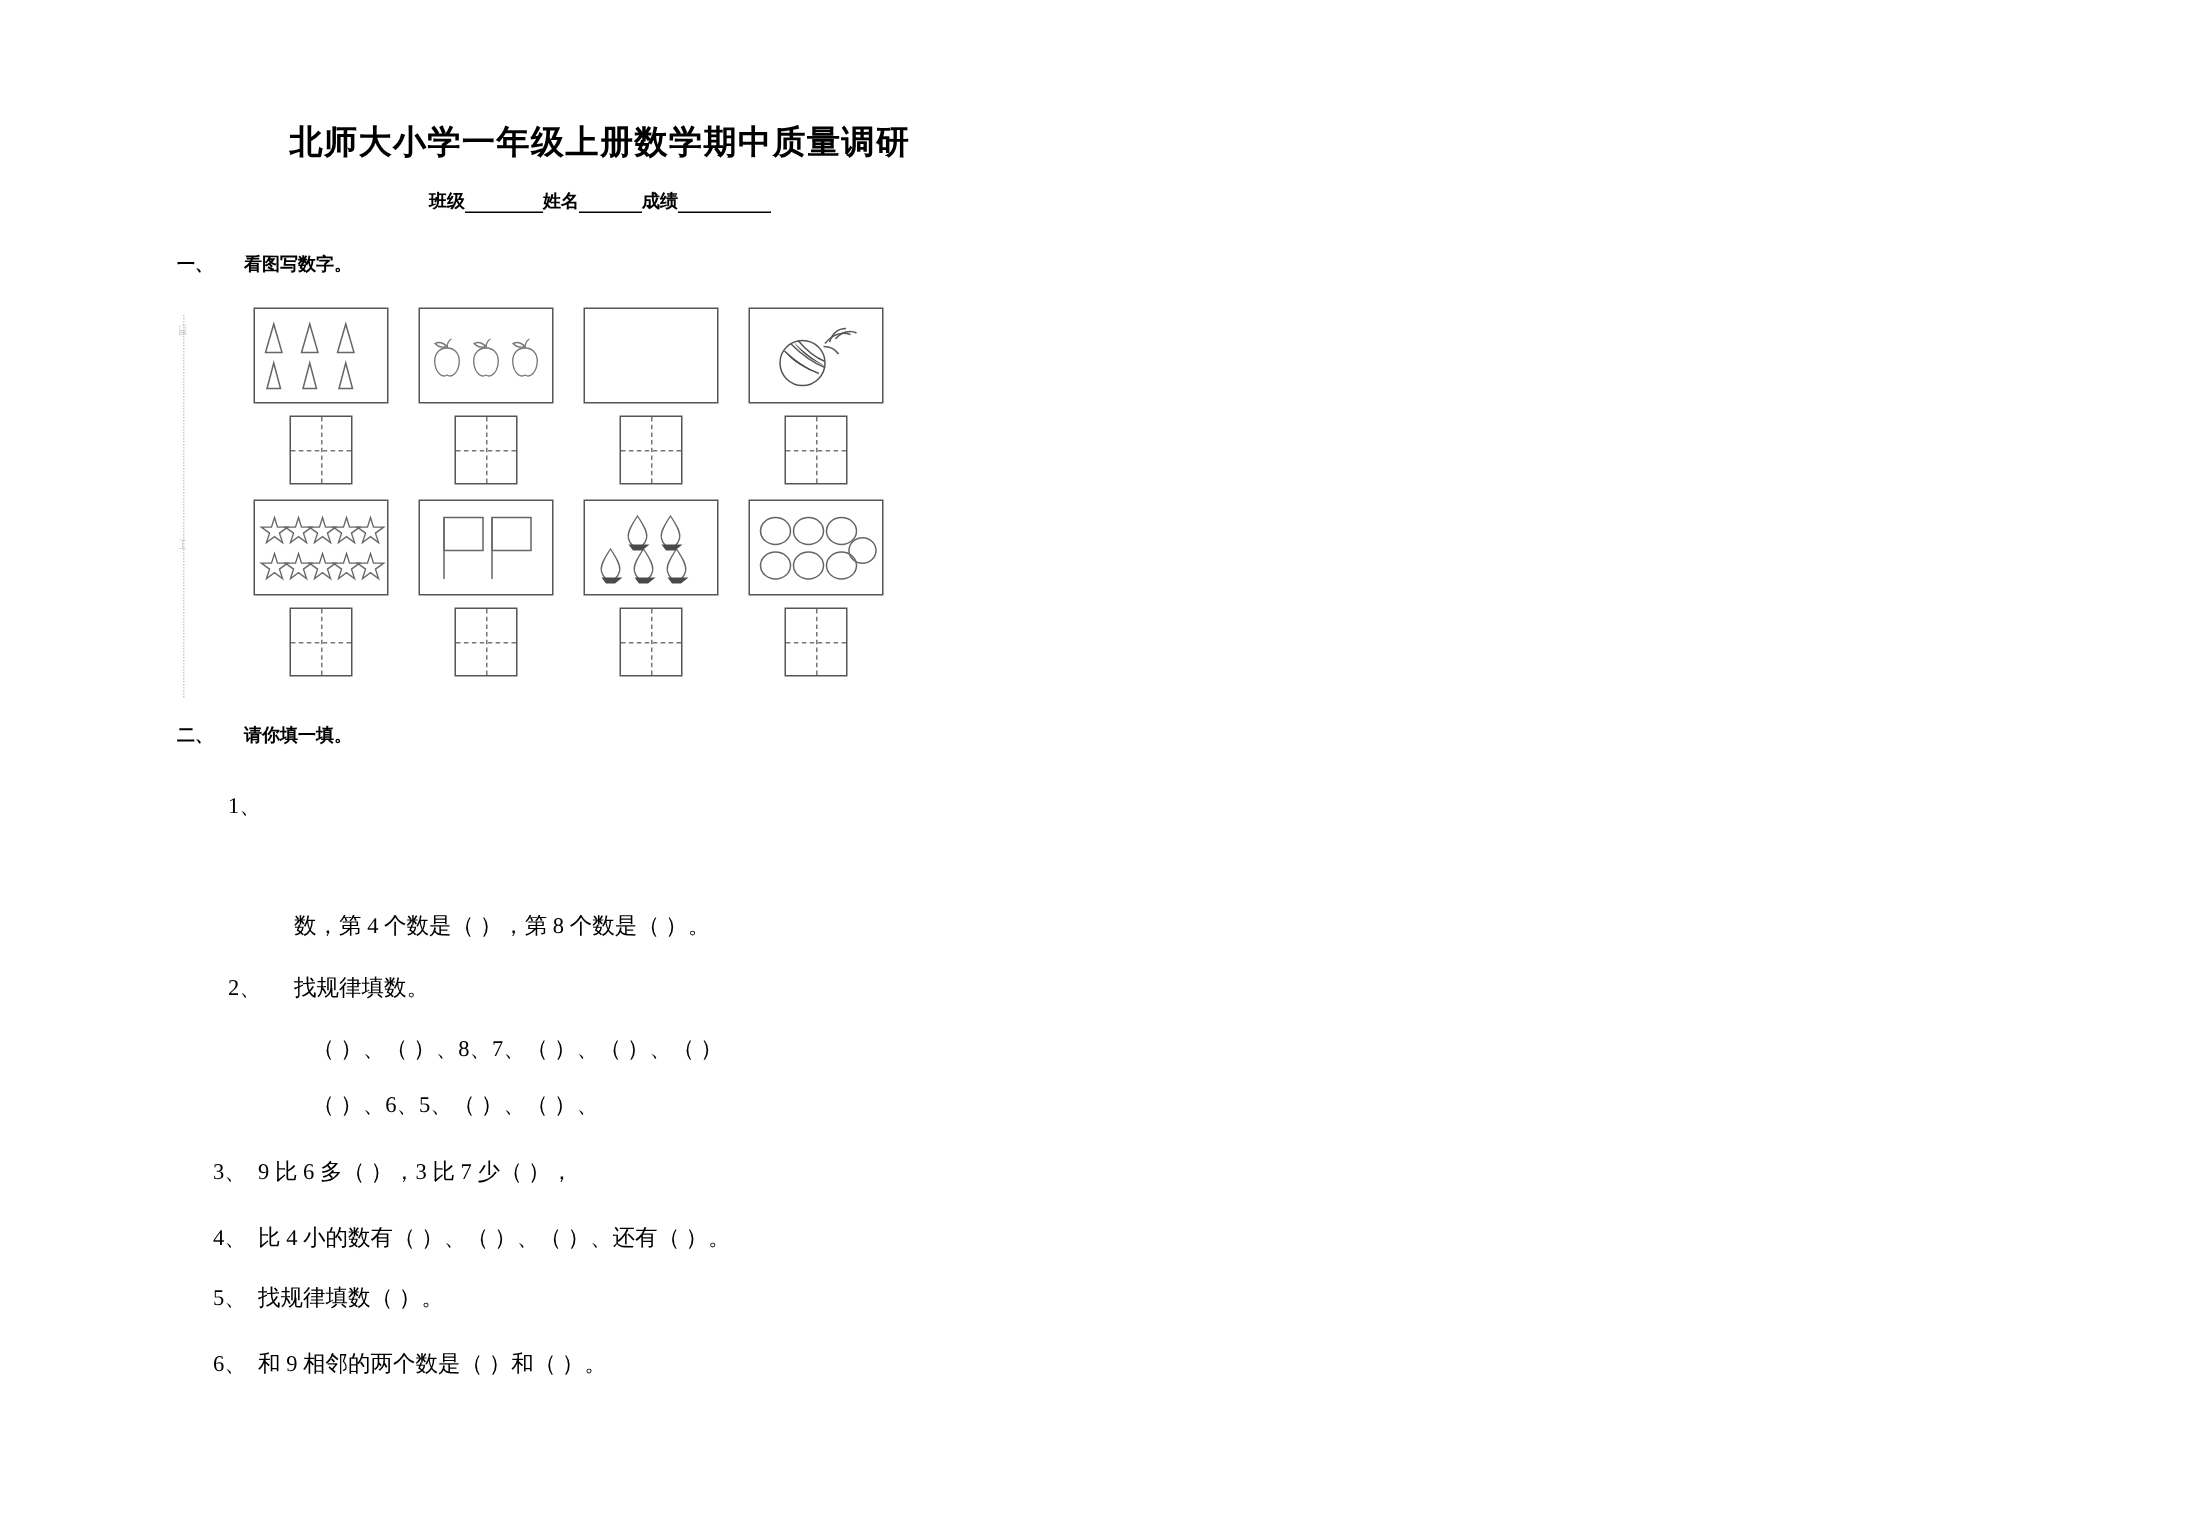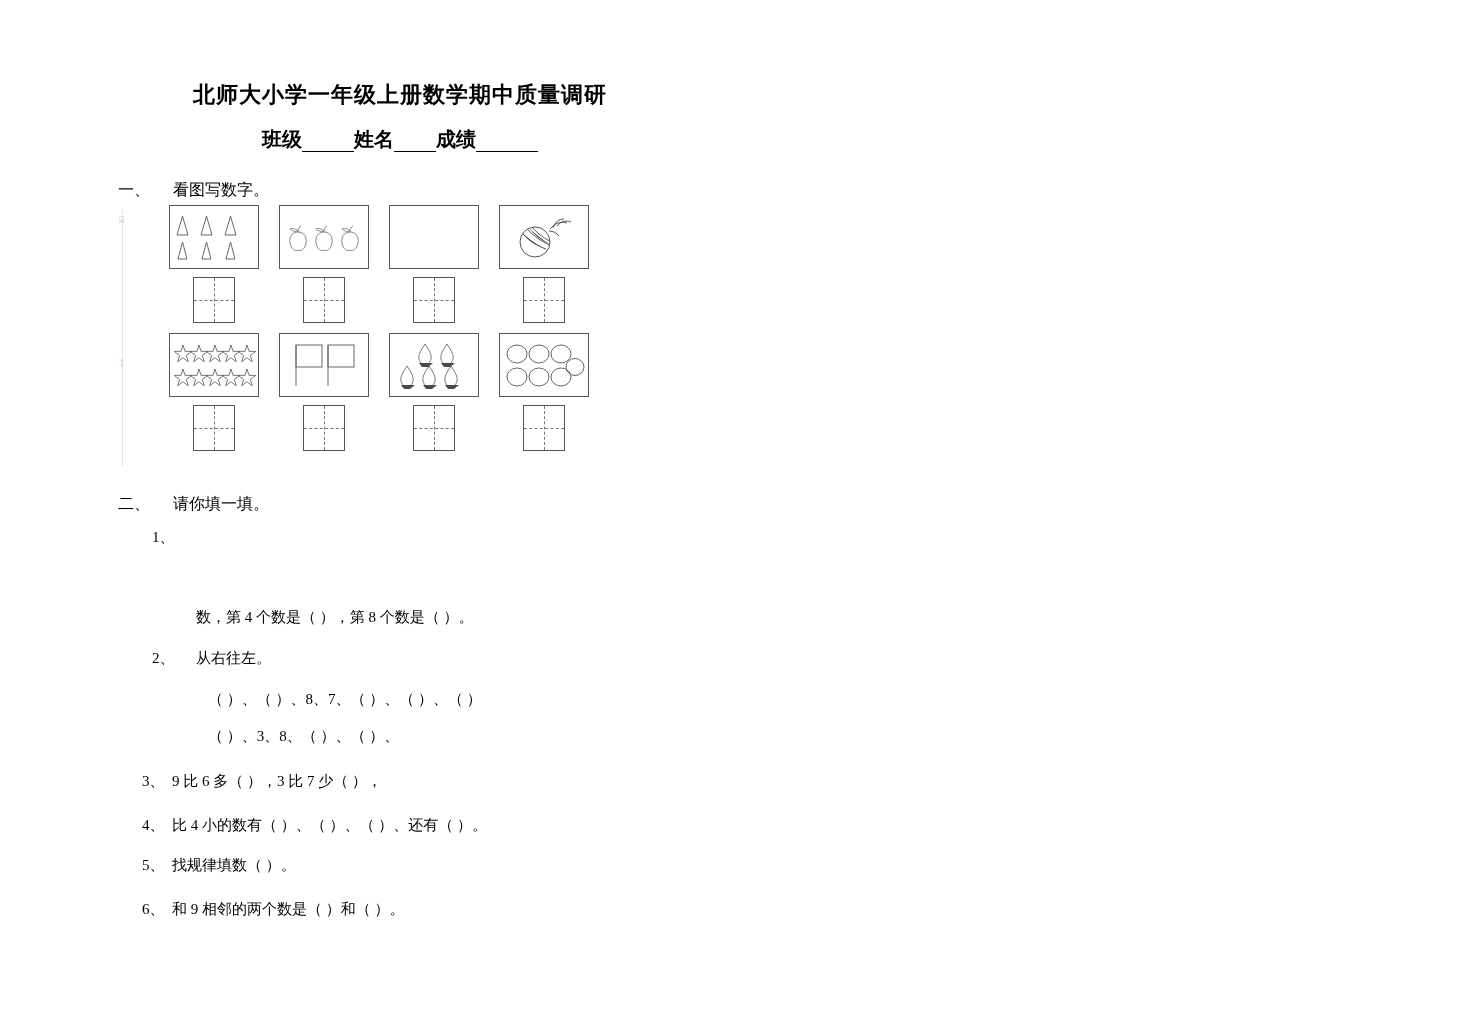--- a/index.html
+++ b/index.html
@@ -20,31 +20,30 @@
     position:absolute;left:120px;top:80px;width:560px;
     text-align:center;
     font-family:"Liberation Sans","DejaVu Sans",sans-serif;
     font-weight:bold;font-size:22px;letter-spacing:1px;
     white-space:nowrap;
   }
   .subtitle{
     position:absolute;left:120px;top:126px;width:560px;
     text-align:center;
     font-family:"Liberation Sans","DejaVu Sans",sans-serif;
-    font-weight:bold;font-size:20px;
+    font-weight:bold;font-size:12px;
     white-space:nowrap;
   }
   .subtitle .ul{border-bottom:1.5px solid #000;display:inline-block;}
   .u5{width:52px;} .u4{width:42px;} .u6{width:62px;}
 
   .sec-head{
     font-family:"Liberation Sans","DejaVu Sans",sans-serif;
-    font-size:16px;font-weight:400;
+    font-size:12px;font-weight:700;
     white-space:nowrap;
-    margin-top:12px;
   }
   .q-text{font-size:15px;white-space:nowrap;}
 
   
   #pic-grid{position:absolute;left:160px;top:205px;}
   .pg-row{display:flex;}
   .pg-cell{width:108px;margin-right:2px;}
   .pic-box{
     width:88px;height:62px;border:1px solid #555;
     margin:0 auto;position:relative;background:#fff;
@@ -275,23 +274,23 @@
     <div class="sec-head" id="sec2-head">
       <span>二、</span>
       <span style="display:inline-block;width:14px"></span>
       <span>请你填一填。</span>
     </div>
 
     <div class="l2 q-text" style="left:152px;top:528px">1、</div>
     <div class="l2 q-text" style="left:196px;top:608px">数，第 4 个数是（    ），第 8 个数是（     ）。</div>
 
     <div class="l2 q-text" style="left:152px;top:649px">2、</div>
-    <div class="l2 q-text" style="left:196px;top:649px">从右往左。</div>
+    <div class="l2 q-text" style="left:196px;top:649px">找规律填数。</div>
     <div class="l2 q-text" style="left:208px;top:690px">（  ）、（   ）、8、7、（  ）、（    ）、（     ）</div>
-    <div class="l2 q-text" style="left:208px;top:727px">（   ）、3、8、（   ）、（   ）、</div>
+    <div class="l2 q-text" style="left:208px;top:727px">（   ）、6、5、（   ）、（   ）、</div>
 
     <div class="l2 q-text" style="left:142px;top:772px">3、</div>
     <div class="l2 q-text" style="left:172px;top:772px">9 比 6 多（   ），3 比 7 少（    ），</div>
 
     <div class="l2 q-text" style="left:142px;top:816px">4、</div>
     <div class="l2 q-text" style="left:172px;top:816px">比 4 小的数有（  ）、（  ）、（  ）、还有（  ）。</div>
 
     <div class="l2 q-text" style="left:142px;top:856px">5、</div>
     <div class="l2 q-text" style="left:172px;top:856px">找规律填数（    ）。</div>
 

